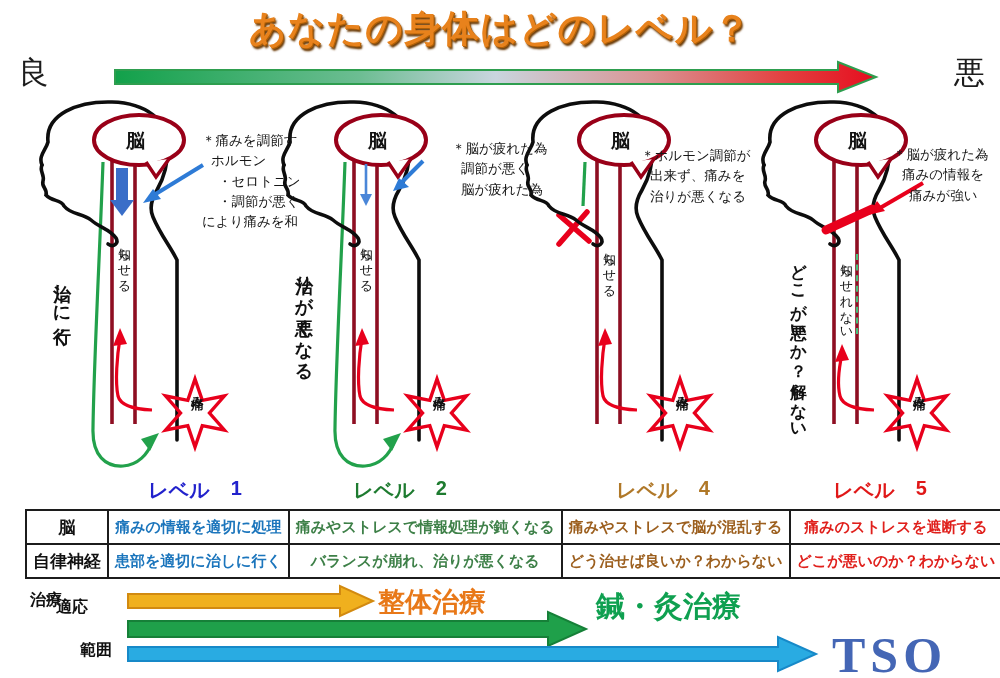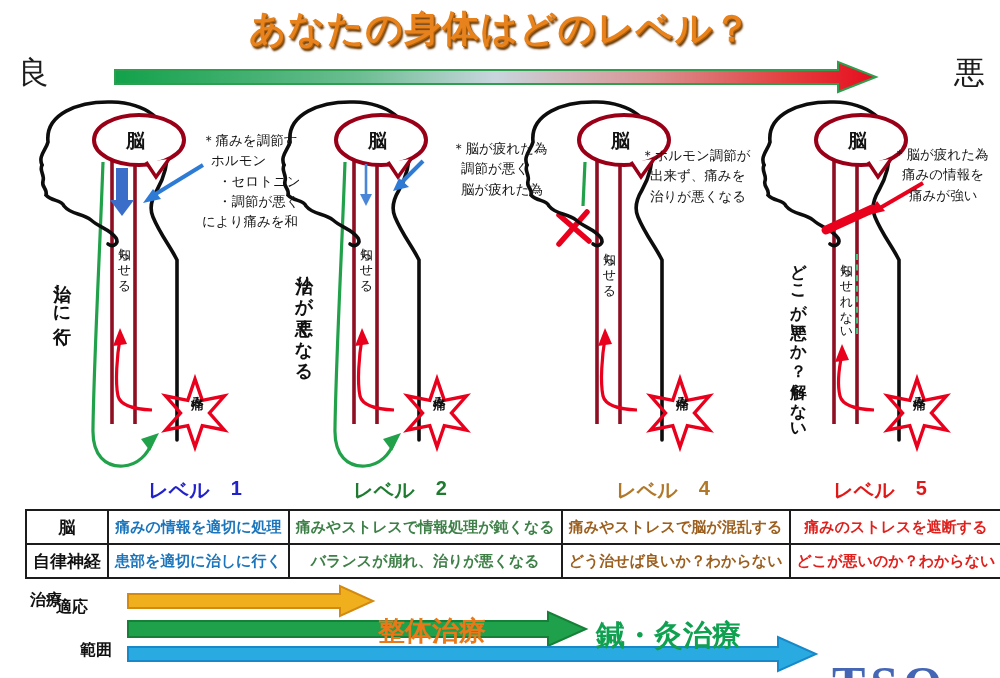--- a/index.html
+++ b/index.html
@@ -38,21 +38,21 @@
   }
   
   #levels-table{position:absolute;left:25px;top:509px;border-collapse:collapse;}
   #levels-table th,#levels-table td{
     border:2px solid #1c1c1c;height:32px;padding:0 6px;
     font-weight:bold;font-size:15px;text-align:center;white-space:nowrap;
   }
   #levels-table th{font-size:17px;color:#111;}
   
   .treat-label{position:absolute;font-size:16px;font-weight:bold;color:#111;}
-  .treat-name{position:absolute;font-weight:bold;white-space:nowrap;margin-top:29px;}
+  .treat-name{position:absolute;font-weight:bold;white-space:nowrap;}
   #tso-label{font-family:"Liberation Serif","DejaVu Serif",serif;letter-spacing:5px;}
 </style>
 </head>
 <body>
 
 <div id="title" class="abs">あなたの身体はどのレベル？</div>
 
 <div class="abs axis-label" style="left:18px;top:52px">良</div>
 <div class="abs axis-label" style="left:954px;top:52px">悪</div>
 <svg class="abs" style="left:0;top:0" width="1000" height="100">

